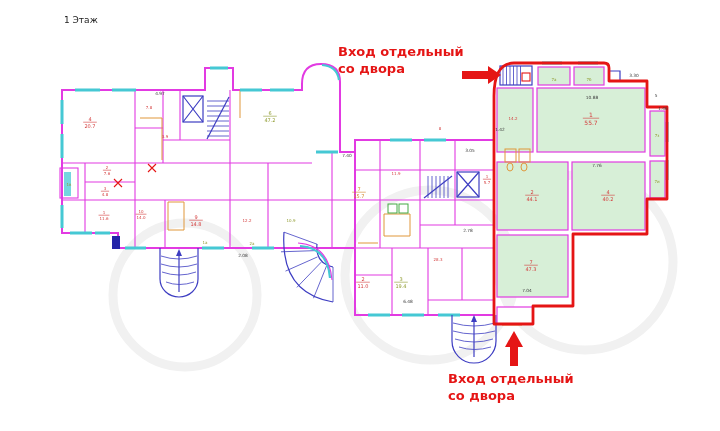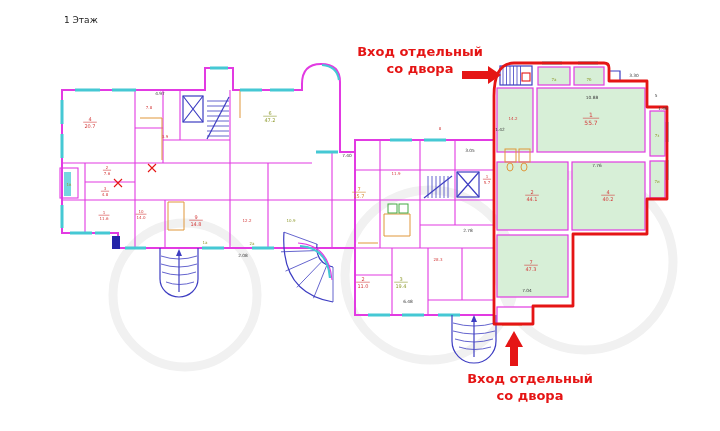--- a/index.html
+++ b/index.html
@@ -21,21 +21,21 @@
   .whiteroom{fill:#ffffff;stroke:var(--c-wall);stroke-width:1.2;}
   .redborder{stroke:var(--c-highlight_border);fill:none;stroke-width:2.8;stroke-linejoin:round;}
   .redmark{stroke:var(--c-highlight_border);fill:none;stroke-width:1.1;}
   .arrow{fill:var(--c-arrow);}
   .wm{stroke:var(--c-watermark);fill:none;stroke-width:9;}
   .plbl{text-anchor:middle;font-family:"DejaVu Sans",sans-serif;}
   .dim{fill:var(--c-dim_text);text-anchor:middle;font-size:4.3px;font-family:"DejaVu Sans",sans-serif;}
   
   #header{position:absolute;left:64px;top:14px;color:var(--c-header_text);
           font-size:9px;line-height:1.55;}
-  .entrance-note{position:absolute;width:164px;text-align:center;color:var(--c-arrow);
+  .entrance-note{position:absolute;width:164px;text-align:left;color:var(--c-arrow);
           font-weight:bold;font-size:13px;line-height:1.3;}
   #note-top{left:338px;top:44px;}
   #note-bottom{left:448px;top:371px;}
 </style>
 </head>
 <body>
 
 <div id="stage">
 
   <svg id="plan-svg" width="720" height="431" viewBox="0 0 720 431">

